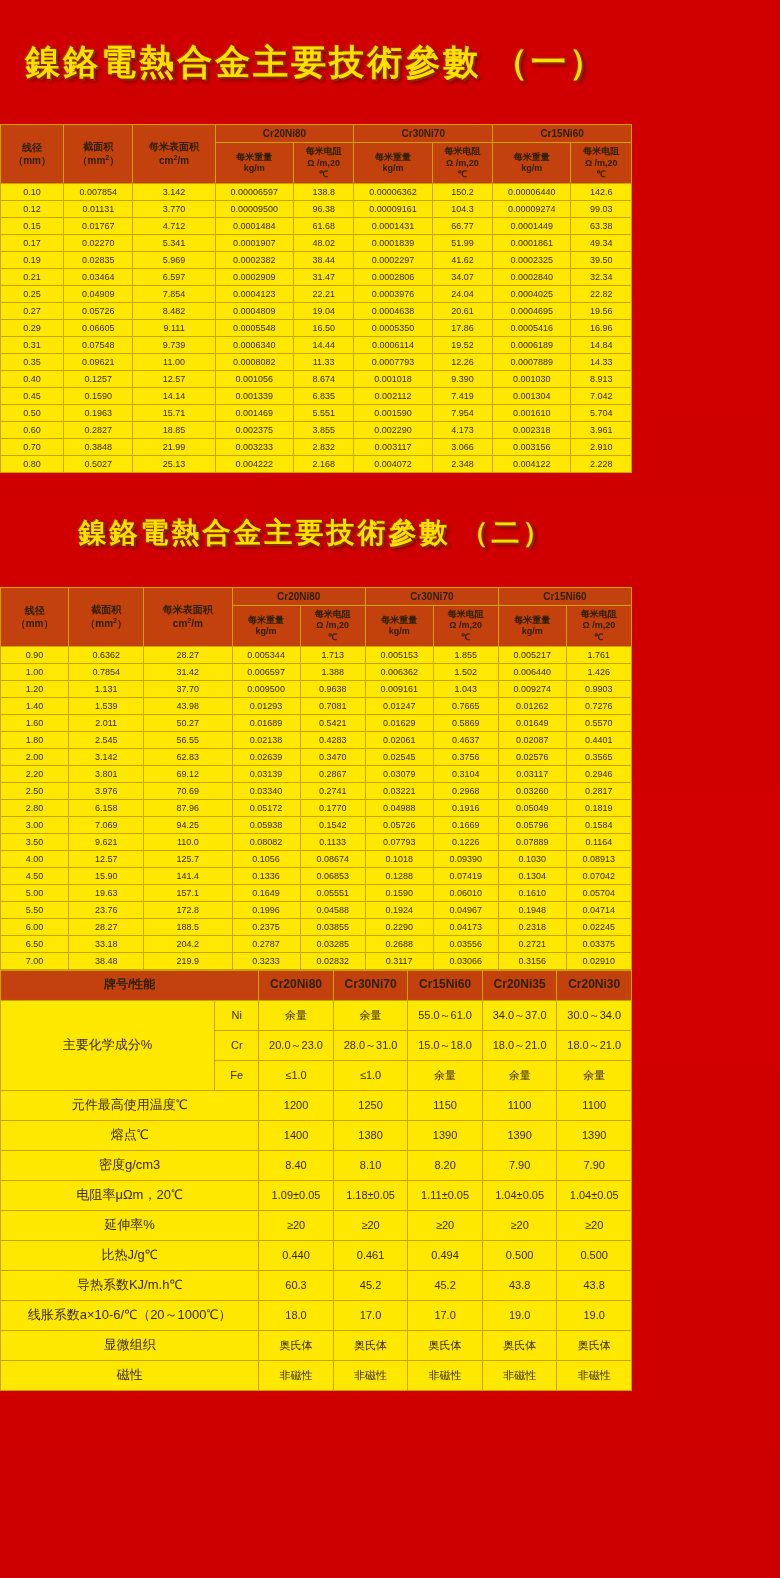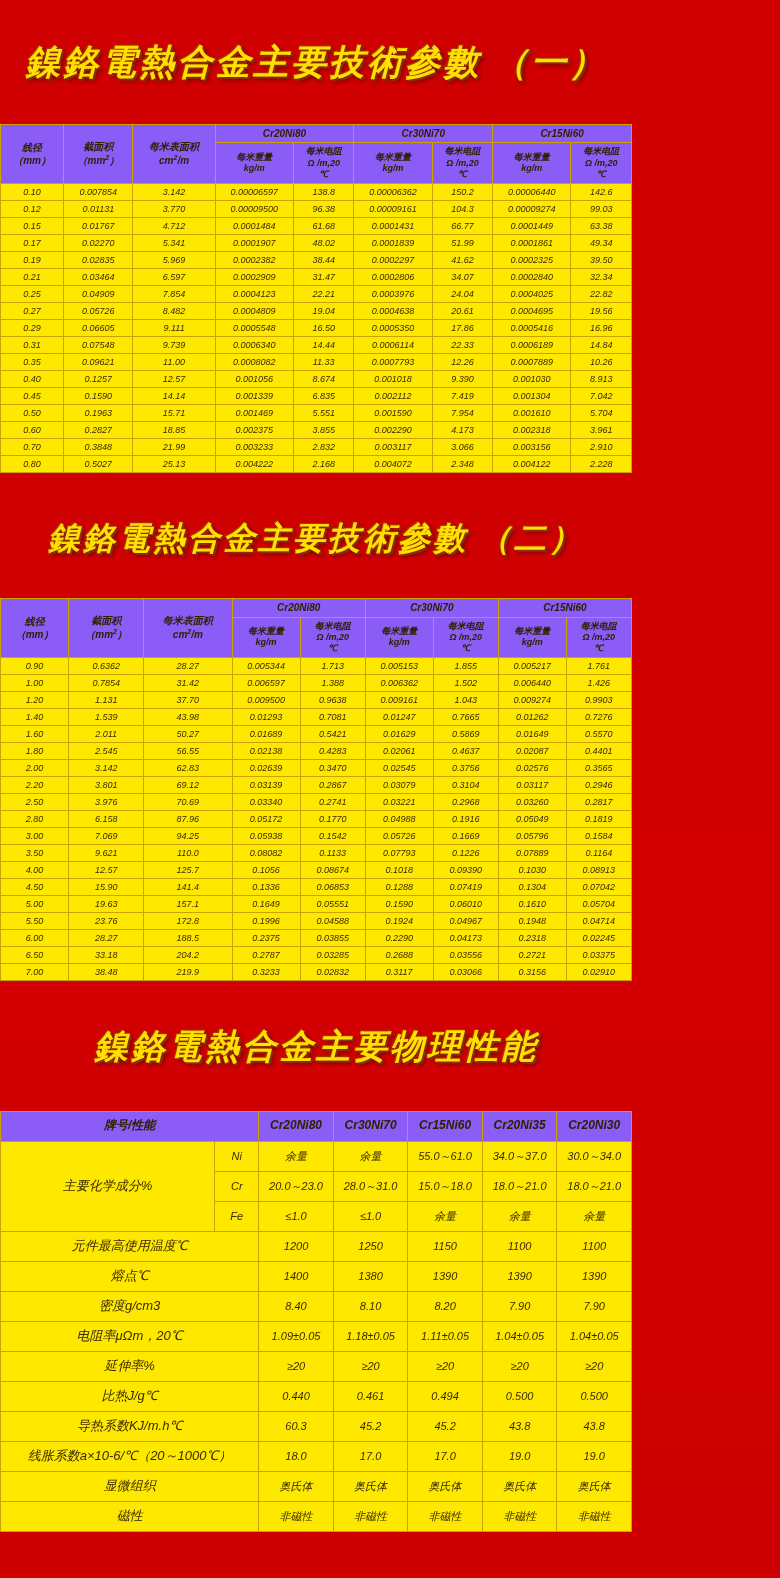--- a/index.html
+++ b/index.html
@@ -13,35 +13,34 @@
     font-family: "Liberation Sans", sans-serif;
     width: 780px;
     min-height: 1578px;
     position: relative;
     background: linear-gradient(to bottom, #d10000 0%, #cf0000 30%, #d30000 60%, #cc0000 100%);
   }
   .page {
     width: 632px;
     position: relative;
     padding: 0;
-    font-style: italic;
   }
   .title {
     text-align: center;
     font-family: "Liberation Serif", serif;
     font-weight: bold;
     color: #ffe000;
     letter-spacing: 3px;
     text-shadow:
        2px 2px 0 #8a2a00,
       -1px -1px 0 #a33c00,
        3px 3px 4px rgba(0,0,0,0.45);
   }
   .title-1 { font-size: 35px; padding: 16px 0 14px; }
-  .title-2 { font-size: 32px; padding: 22px 0 16px; }
+  .title-2 { font-size: 28px; padding: 22px 0 16px; }
   .title-3 { font-size: 34px; padding: 20px 0 18px; }
 
   .tbl-wrap { display: flex; justify-content: center; }
 
   table {
     border-collapse: collapse;
     background: #ffe800;
     font-size: 9px;
     color: #3a2a00;
   }
@@ -54,21 +53,21 @@
   }
   table td, table th {
     border: 1px solid #caa300;
     text-align: center;
     padding: 2px 1px;
     font-weight: normal;
     line-height: 1.15;
   }
   table.t1 td, table.t2 td { height: 17px; }
   thead td, thead th {
-    background: #8b5cf6;
+    background: #c2410c;
     font-weight: bold;
     color: #2e2100;
   }
   .grp { font-size: 10px; font-weight: bold; padding: 3px 0; }
   .sub { font-size: 9px; line-height: 1.25; padding: 3px 1px; }
   .hdr-first { font-size: 10px; line-height: 1.3; }
 
   
   table.t3 td { height: 30px; padding: 4px 3px; font-size: 11px; }
   table.t3 .rowlabel { font-size: 13px; }
@@ -204,34 +203,34 @@
             <td>0.0005416</td>
             <td>16.96</td>
           </tr>
           <tr>
             <td>0.31</td>
             <td>0.07548</td>
             <td>9.739</td>
             <td>0.0006340</td>
             <td>14.44</td>
             <td>0.0006114</td>
-            <td>22.33</td>
+            <td>19.52</td>
             <td>0.0006189</td>
             <td>14.84</td>
           </tr>
           <tr>
             <td>0.35</td>
             <td>0.09621</td>
             <td>11.00</td>
             <td>0.0008082</td>
             <td>11.33</td>
             <td>0.0007793</td>
             <td>12.26</td>
             <td>0.0007889</td>
-            <td>10.26</td>
+            <td>14.33</td>
           </tr>
           <tr>
             <td>0.40</td>
             <td>0.1257</td>
             <td>12.57</td>
             <td>0.001056</td>
             <td>8.674</td>
             <td>0.001018</td>
             <td>9.390</td>
             <td>0.001030</td>
@@ -525,21 +524,20 @@
             <td>0.02832</td>
             <td>0.3117</td>
             <td>0.03066</td>
             <td>0.3156</td>
             <td>0.02910</td>
           </tr>
         </tbody>
     </table>
   </div>
 
-  <h1 class="title title-3">鎳鉻電熱合金主要物理性能</h1>
 
   <div class="tbl-wrap">
     <table class="t3">
       <thead>
         <tr class="hdr">
           <td colspan="2">牌号/性能</td>
           <td>Cr20Ni80</td>
           <td>Cr30Ni70</td>
           <td>Cr15Ni60</td>
           <td>Cr20Ni35</td>

